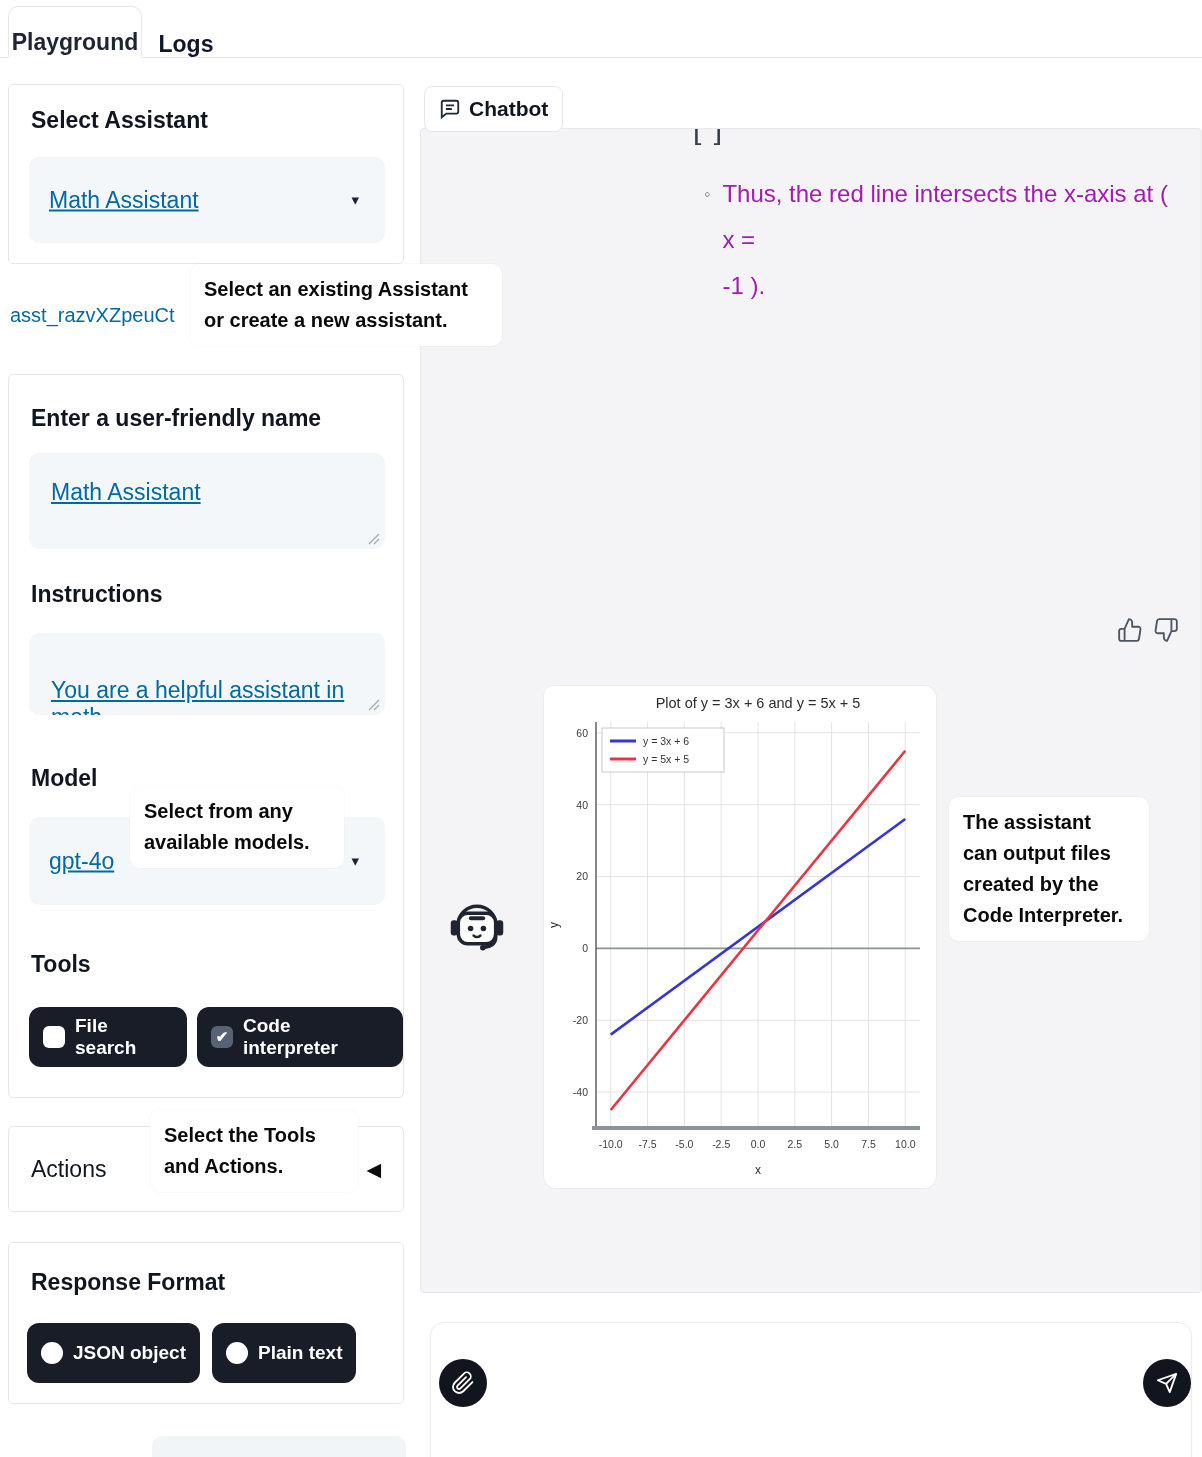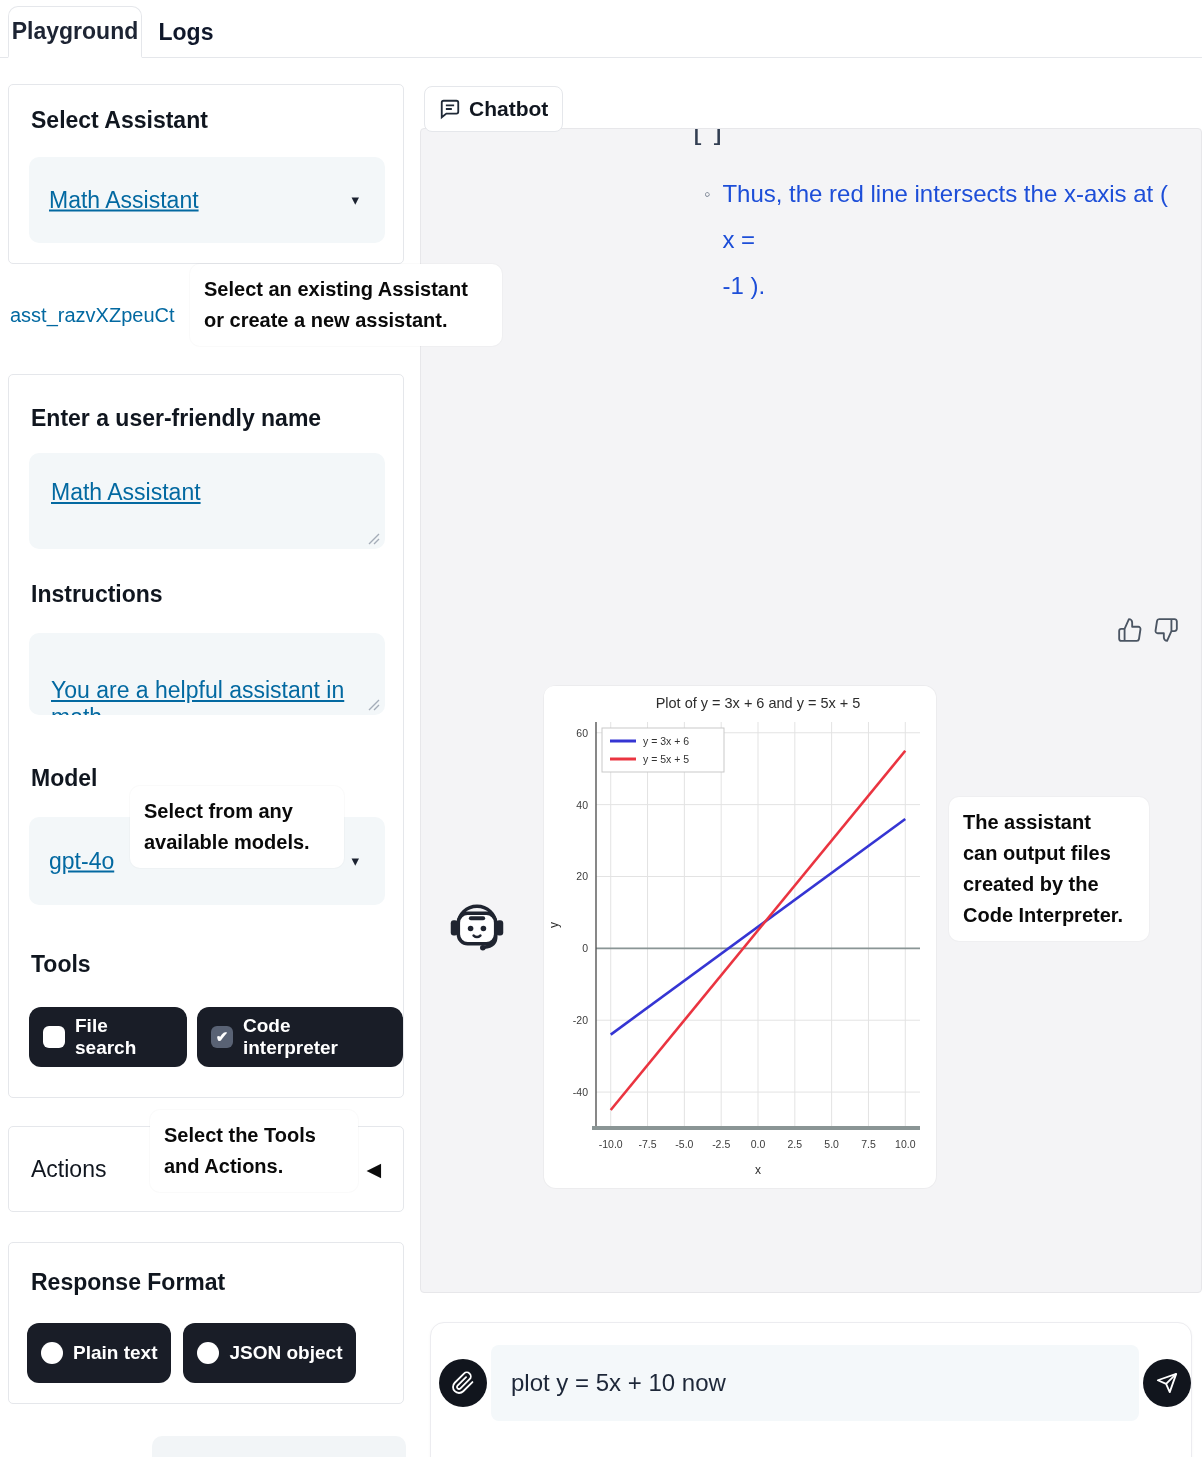--- a/index.html
+++ b/index.html
@@ -2,21 +2,21 @@
 <html><head>
 <meta charset="utf-8">
 <style>
   * { box-sizing: border-box; margin: 0; padding: 0; }
   html,body { background:#fff; }
   body { font-family: "Liberation Sans", sans-serif; color:#1f2937; }
   #app { position:relative; width:1202px; height:1457px; overflow:hidden; background:#fff; }
 
   
   .tabbar { position:absolute; left:0; top:0; width:1202px; height:58px; border-bottom:1px solid #e5e7eb; }
-  .tab { position:absolute; top:6px; height:52px; display:flex; align-items:center; justify-content:center;
+  .tab { position:absolute; top:6px; height:52px; display:flex; align-items:flex-end; justify-content:center;
          font-size:23px; font-weight:700; color:#1d2433; cursor:pointer; }
   .tab-selected { left:8px; width:134px; background:#fff; border:1px solid #e5e7eb; border-bottom:2px solid #fff;
                   border-radius:10px 10px 0 0; }
   .tab-plain { left:148px; width:76px; color:#0f172a; font-weight:600; }
 
   
   .card { position:absolute; background:#fff; border:1px solid #e5e7eb; border-radius:5px; }
   .sec-label { font-size:23px; font-weight:700; color:#10161f; }
   .field { background:#f3f7f9; border-radius:10px; position:absolute; }
   .field-text { font-size:23px; color:#0369a1;text-decoration:underline; }
@@ -34,21 +34,21 @@
   .callout { position:absolute; background:#fff; border-radius:10px; padding:10px 14px; z-index:6;
              font-weight:700; font-size:20px; line-height:1.55; color:#0a0a0a; white-space:pre-line;
              box-shadow:0 0 0 1px rgba(0,0,0,.02); }
 
   
   .chip { position:absolute; left:424px; top:86px; height:46px; z-index:5; background:#fff;
           border:1px solid #e5e7eb; border-radius:8px; display:flex; align-items:center; gap:8px;
           padding:0 14px; font-size:21px; font-weight:700; color:#10161f; }
   .panel { position:absolute; left:420px; top:128px; width:782px; height:1165px;
            background:#f4f4f6; border:1px solid #e7e7ea; border-radius:4px; }
-  .chat-text { color:#1d4ed8; white-space:pre-line; }
+  .chat-text { color:#a21caf; white-space:pre-line; }
   .clip-frag { position:absolute; left:272px; top:0; width:120px; height:32px; overflow:hidden; }
   .clip-frag span { display:block; margin-top:-17px; font-size:30px; color:#323e52; letter-spacing:2px; }
   .bullet-row { position:absolute; left:283px; top:42px; width:480px; display:flex; gap:12px; }
   .bullet-dot { font-size:18px; color:#6b7687; line-height:46px; }
   .bullet-text { font-size:24px; line-height:46px; }
   .main-par { position:absolute; left:112px; top:158px; width:668px; font-size:25px; line-height:66px; }
   .feedback { position:absolute; right:22px; top:488px; display:flex; gap:10px; color:#4b5563; }
   .feedback svg { cursor:pointer; }
 
   .plot-card { position:absolute; left:123px; top:557px; width:392px; height:502px;
@@ -141,25 +141,25 @@
   </div>
 
   <div class="callout" style="left:150px; top:1110px; width:208px;">Select the Tools
 and Actions.</div>
 
   <div class="card" style="left:8px; top:1242px; width:396px; height:162px;">
     <div class="sec-label" style="position:absolute; left:22px; top:26px;">Response Format</div>
     <div style="position:absolute; left:18px; top:80px; display:flex; gap:12px;">
       <div class="dark-pill">
         <span class="radio"></span>
+        <span>JSON object</span>
+      </div>
+      <div class="dark-pill">
+        <span class="radio"></span>
         <span>Plain text</span>
-      </div>
-      <div class="dark-pill">
-        <span class="radio"></span>
-        <span>JSON object</span>
       </div>
     </div>
   </div>
 
   <div class="cut-bar"></div>
 
   <div class="chip">
     <svg width="22" height="22" viewBox="0 0 24 24">
       <path d="M21 15a2 2 0 0 1-2 2H8l-5 4V5a2 2 0 0 1 2-2h14a2 2 0 0 1 2 2z" fill="none" stroke="#1f2937" stroke-width="2"></path>
       <path d="M7.5 8h9M7.5 12h6.5" stroke="#1f2937" stroke-width="2" fill="none"></path>
@@ -256,21 +256,20 @@
 created by the
 Code Interpreter.</div>
   </div>
 
   <div class="input-card">
     <button class="round-btn" style="left:8px; top:36px;">
       <svg width="24" height="24" viewBox="0 0 24 24" fill="none" stroke="#fff" stroke-width="1.8" stroke-linecap="round">
         <path d="M21.44 11.05l-9.19 9.19a6 6 0 0 1-8.49-8.49l9.19-9.19a4 4 0 0 1 5.66 5.66l-9.2 9.19a2 2 0 0 1-2.83-2.83l8.49-8.48"></path>
       </svg>
     </button>
-    <input class="chat-input" type="text" value="plot y = 5x + 10 now" style="">
     <button class="round-btn" style="left:712px; top:36px;">
       <svg width="22" height="22" viewBox="0 0 24 24" fill="none" stroke="#fff" stroke-width="2" stroke-linejoin="round">
         <path d="M22 2L11 13"></path>
           <path d="M22 2l-7 20-4-9-9-4 20-7z"></path>
       </svg>
     </button>
   </div>
 
 </div>
 

